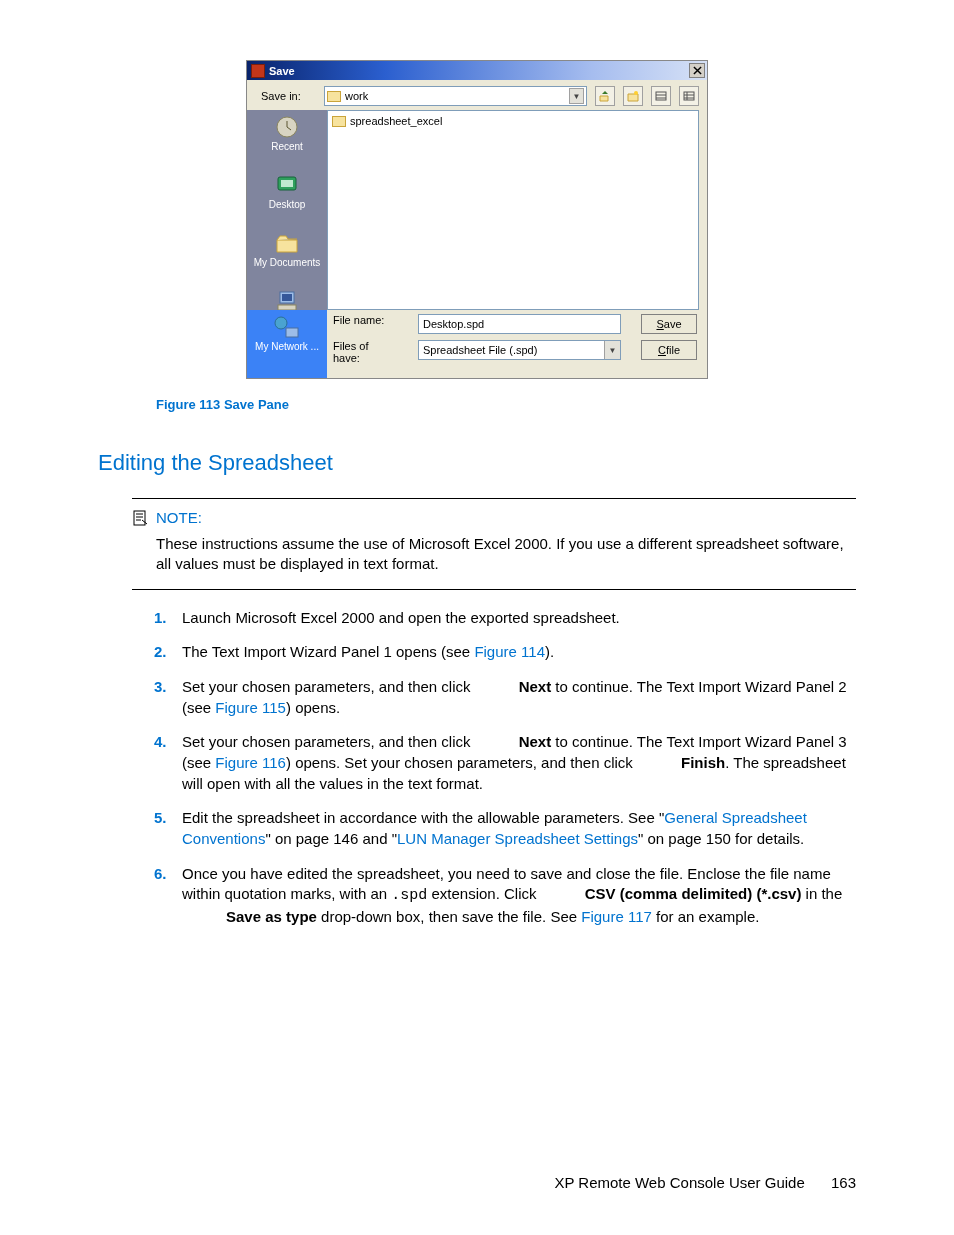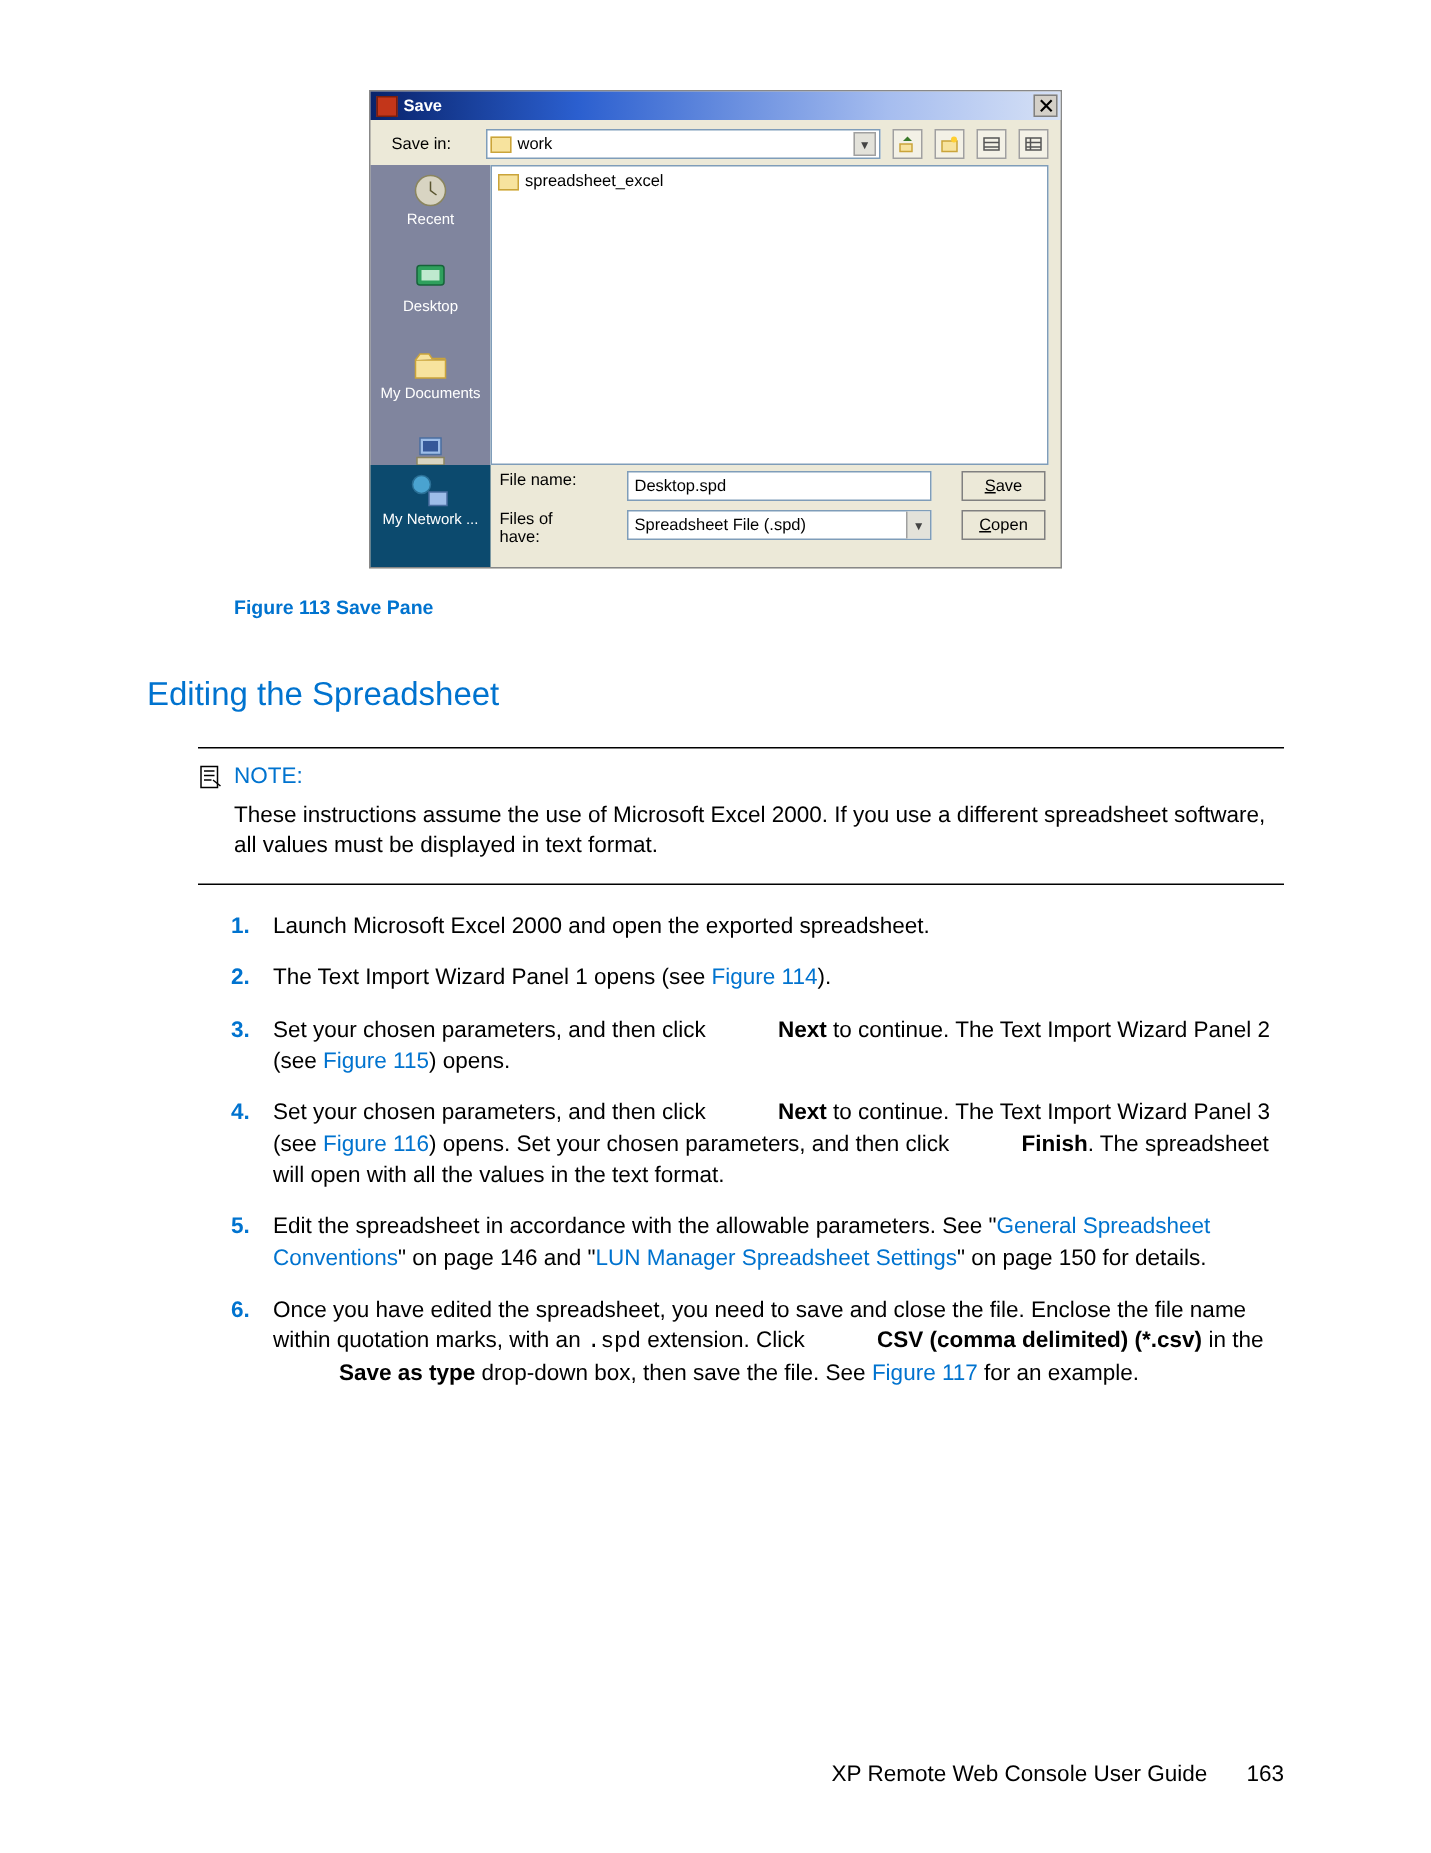--- a/index.html
+++ b/index.html
@@ -44,21 +44,21 @@
 
   .body-row { display:flex; height:200px; }
   .places { width:80px; background:#80859e; display:flex; flex-direction:column; align-items:center; color:#fff; font-size:10px; padding-top:2px; gap:16px; }
   .place { display:flex; flex-direction:column; align-items:center; gap:1px; padding:2px 0; }
   .place .pic { width:30px; height:26px; display:flex; align-items:center; justify-content:center; }
   .filelist { flex:1; background:#fff; border:1px solid #7f9db9; margin-right:8px; padding:4px; }
   .filelist .entry { display:flex; align-items:center; gap:4px; }
   .filelist .fld-ico { width:14px; height:11px; background:#f7e39e; border:1px solid #caa43a; }
 
   .bottom { display:flex; }
-  .bottom-left { width:80px; background:#0c4a6e; display:flex; flex-direction:column; align-items:center; color:#fff; font-size:10px; padding:2px 0 6px 0; }
+  .bottom-left { width:80px; background:#3b82f6; display:flex; flex-direction:column; align-items:center; color:#fff; font-size:10px; padding:2px 0 6px 0; }
   .bottom-right { flex:1; padding:4px 10px 8px 6px; }
   .frow { display:flex; gap:20px; margin-bottom:6px; }
   .frow .flbl { width:65px; }
   .txtfield { flex:1; height:20px; background:#fff; border:1px solid #7f9db9; padding:2px 4px; display:flex; align-items:center; }
   .combo { flex:1; height:20px; background:#fff; border:1px solid #7f9db9; display:flex; align-items:center; padding:0 0 0 4px; }
   .combo .dd { margin-left:auto; width:16px; height:18px; background:#e3e2da; border-left:1px solid #a0a0a0; display:flex; align-items:center; justify-content:center; font-size:8px; color:#444; }
   .winbtn { width:56px; height:20px; background:#ece9d8; border:1px solid #808080; display:flex; align-items:center; justify-content:center; }
   .winbtn .ul { text-decoration: underline; }
 
   
@@ -199,21 +199,21 @@
               <span><span class="ul">S</span><span>ave</span></span>
             </div>
         </div>
         <div class="frow">
           <span class="flbl">Files of have:</span>
           <div class="combo">
             <span>Spreadsheet File (.spd)</span>
             <span class="dd">▼</span>
           </div>
           <div class="winbtn">
-              <span><span class="ul">C</span><span>open</span></span>
+              <span><span class="ul">C</span><span>file</span></span>
             </div>
         </div>
       </div>
     </div>
   </div>
 
   <div class="fig-caption">Figure 113 Save Pane</div>
 
   <div class="h2">Editing the Spreadsheet</div>
 

